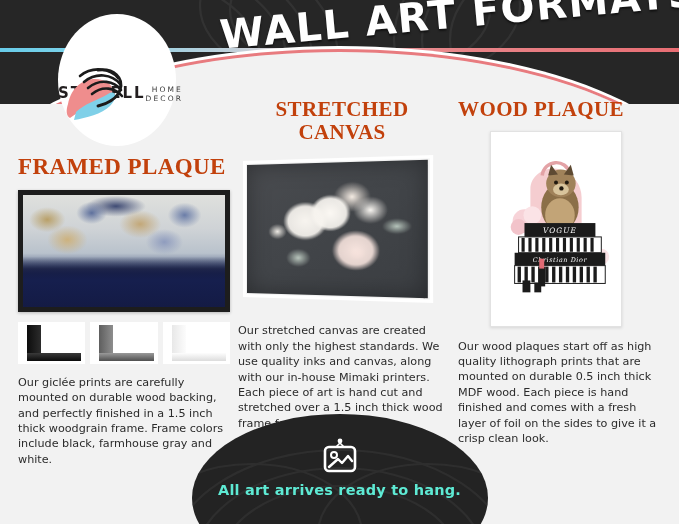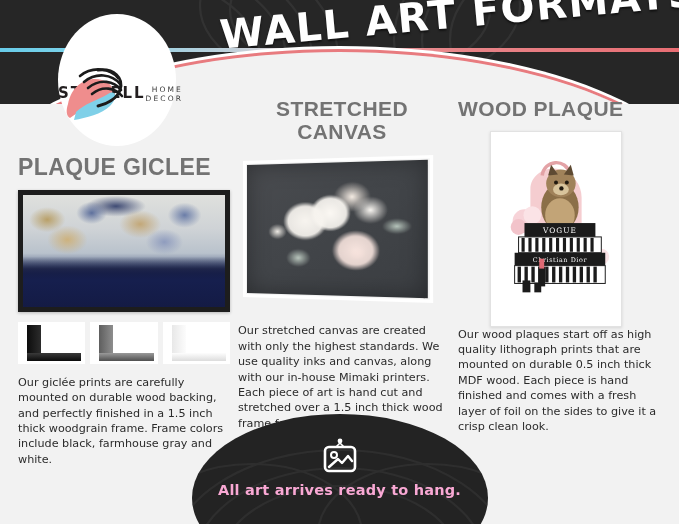--- a/index.html
+++ b/index.html
@@ -73,23 +73,23 @@
   }
   .logo-sub {
     font-family:"DejaVu Sans", sans-serif;
     font-size:7.5px; letter-spacing:2.1px;
     color:#3a3a3a; margin-top:6px;
   }
 
   
   .col { position:absolute; }
   .col-heading {
-    font-family:Liberation Sans, sans-serif;
+    font-family:Liberation Serif, serif;
     font-weight:bold;
-    color:#737373;
+    color:#c2410c;
     letter-spacing:.4px;
     line-height:1.08;
   }
   .body-text {
     font-family:"DejaVu Sans", sans-serif;
     font-size:11.2px;
     line-height:15.4px;
     color:#2b2b2b;
   }
 
@@ -183,23 +183,24 @@
   
   #col-plaque { left:458px; top:98px; width:208px; }
   #col-plaque .col-heading { font-size:21px; }
   .plaque-wrap {
     margin:10px 0 0 32px;
     width:132px; height:196px;
     background:#a21caf;
     border:1px solid #e2e2e2;
     position:relative; overflow:hidden;
     box-shadow:0 1px 3px rgba(0,0,0,.12);
+    font-style:italic;
   }
   .plaque-art { position:absolute; left:0; top:0; width:100%; height:100%; }
-  #col-plaque .body-text { }
+  #col-plaque .body-text { margin-top:12px; }
 
   
   .footer {
     position:absolute; left:50%; bottom:-58px;
     transform:translateX(-50%);
     width:296px; height:168px;
     border-radius:50%;
     background:#232323;
     overflow:hidden;
     z-index:5;
@@ -207,21 +208,21 @@
   .footer-swirls { position:absolute; left:0; top:0; width:100%; height:100%; opacity:.5; }
   .footer-inner {
     position:absolute; left:0; top:24px; width:100%;
     display:flex; flex-direction:column; align-items:center;
   }
   .footer-icon { width:42px; height:36px; }
   .footer-text {
     margin-top:8px;
     font-family:"DejaVu Sans", sans-serif;
     font-size:14.5px; font-weight:bold;
-    color:#f9a8d4; letter-spacing:.2px;
+    color:#5eead4; letter-spacing:.2px;
     white-space:nowrap;
   }
 </style>
 </head>
 <body>
 
 <div class="header">
   <svg class="header-swirls" viewBox="0 0 679 104" preserveAspectRatio="none">
     <g fill="none" stroke="#3d3d3d" stroke-width="2.2">
       <ellipse cx="110" cy="58" rx="150" ry="88"></ellipse>
@@ -254,21 +255,21 @@
         <path d="M34 34 C45 25, 57 28, 64 36"></path>
       </g>
       <path d="M40 10 C56 8, 66 18, 62 30 C59 39, 48 44, 40 46" fill="none" stroke="#1b1b1b" stroke-width="3" stroke-linecap="round"></path>
     </svg>
   </div>
   <div class="logo-name">STUPELL</div>
   <div class="logo-sub">HOME DECOR</div>
 </div>
 
 <div class="col" id="col-framed">
-  <div class="col-heading">PLAQUE GICLEE</div>
+  <div class="col-heading">FRAMED PLAQUE</div>
 
   <div class="framed-art">
     <div class="framed-art-inner"></div>
   </div>
 
   <div class="swatches">
     <div class="swatch" id="swatch-black"></div>
     <div class="swatch" id="swatch-gray"></div>
     <div class="swatch" id="swatch-white"></div>
   </div>

